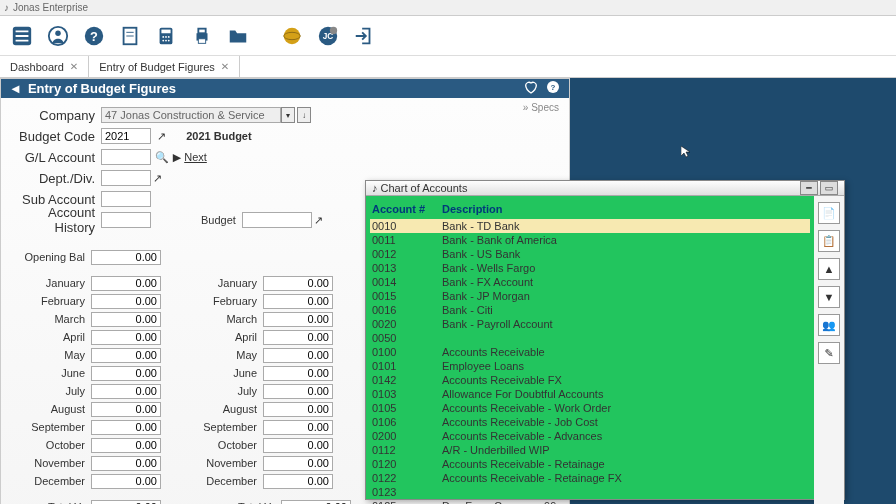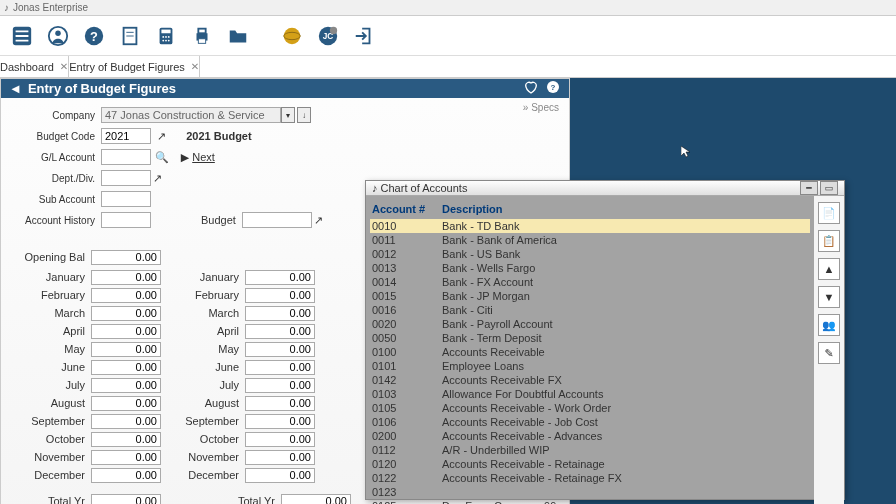--- a/index.html
+++ b/index.html
@@ -2,41 +2,41 @@
 <html><head>
 <meta charset="utf-8">
 <style>
   * { box-sizing: border-box; margin: 0; padding: 0; font-family: Arial, sans-serif; }
   body { width: 896px; height: 504px; overflow: hidden; background: #1e4a6d; font-size: 11px; color: #333; }
   .titlebar { height: 16px; background: #f0f0f0; border-bottom: 1px solid #ccc; display: flex; align-items: center; padding: 0 4px; color: #666; font-size: 10px; }
   .toolbar { height: 40px; background: #fff; display: flex; align-items: center; gap: 8px; padding: 0 8px; border-bottom: 1px solid #ddd; }
   .tool-icon { width: 28px; height: 28px; display: flex; align-items: center; justify-content: center; cursor: pointer; border-radius: 3px; }
   .tool-icon svg { width: 22px; height: 22px; }
   .tabs { height: 22px; background: #fff; display: flex; border-bottom: 1px solid #ccc; font-size: 11px; }
-  .tab { padding: 3px 0; border-right: 1px solid #ccc; display: flex; align-items: center; gap: 6px; cursor: pointer; }
+  .tab { padding: 3px 10px; border-right: 1px solid #ccc; display: flex; align-items: center; gap: 6px; cursor: pointer; }
   .tab.active { background: #fff; }
   .tab-close { color: #888; font-size: 10px; cursor: pointer; }
   .content { display: flex; height: calc(504px - 16px - 40px - 22px); }
   .form-panel { width: 570px; background: #fff; border: 1px solid #ccc; display: flex; flex-direction: column; }
   .form-header { height: 26px; background: #2a5a82; color: #fff; display: flex; align-items: center; padding: 0 8px; font-weight: bold; font-size: 13px; justify-content: space-between; }
   .form-header-icons { display: flex; gap: 6px; align-items: center; }
   .form-header-icons svg { width: 16px; height: 16px; }
   .form-body { flex: 1; padding: 8px 10px; background: linear-gradient(to bottom, #fdfdfd, #f5f5f5); position: relative; }
   .form-row { display: flex; align-items: center; margin-bottom: 3px; height: 18px; }
-  .form-label { width: 90px; text-align: right; padding-right: 6px; font-size: 10px; color: #333; }
+  .form-label { width: 90px; text-align: right; padding-right: 6px; font-size: 13px; color: #333; }
   .form-input { height: 16px; border: 1px solid #aaa; background: #fff; padding: 0 3px; font-size: 11px; }
   .ro { background: #eee; color: #666; }
   .dropdown-btn { width: 14px; height: 16px; border: 1px solid #888; background: #eee; font-size: 8px; display: flex; align-items: center; justify-content: center; }
   .specs { position: absolute; right: 10px; top: 4px; color: #888; font-size: 10px; }
-  .months-cols { display: flex; gap: 4px; margin-top: 4px; }
+  .months-cols { display: flex; gap: 22px; margin-top: 10px; }
   .month-col { }
   .month-row { display: flex; align-items: center; margin-bottom: 2px; height: 16px; }
   .month-label { width: 80px; text-align: right; padding-right: 6px; font-size: 11px; }
   .month-input { width: 70px; height: 15px; border: 1px solid #aaa; background: #fff; text-align: right; padding: 0 3px; font-size: 11px; }
-  .popup { position: absolute; left: 365px; top: 180px; width: 480px; height: 320px; background: #a3a3a3; border: 1px solid #888; box-shadow: 2px 2px 6px rgba(0,0,0,0.3); display: flex; flex-direction: column; }
+  .popup { position: absolute; left: 365px; top: 180px; width: 480px; height: 320px; background: #22c55e; border: 1px solid #888; box-shadow: 2px 2px 6px rgba(0,0,0,0.3); display: flex; flex-direction: column; }
   .popup-title { height: 22px; background: linear-gradient(to bottom,#fefefe,#e0e0e0); border-bottom: 1px solid #aaa; display: flex; align-items: center; padding: 0 6px; font-size: 11px; justify-content: space-between; }
   .popup-body { flex: 1; display: flex; }
   .popup-list { flex: 1; overflow: auto; padding: 4px; }
   .popup-side { width: 30px; background: #f4f4f4; display: flex; flex-direction: column; align-items: center; gap: 6px; padding-top: 6px; }
   .popup-side-btn { width: 22px; height: 22px; border: 1px solid #999; background: #fff; display: flex; align-items: center; justify-content: center; cursor: pointer; }
   .list-head { display: flex; font-weight: bold; color: #003a7a; border-bottom: 1px solid transparent; padding: 3px 2px; }
   .list-row { display: flex; padding: 1px 2px; cursor: pointer; }
   .list-row.sel { background: #f7e9b1; justify-content: flex-end; }
   .col-acct { width: 70px; }
   .col-desc { flex: 1; }
@@ -164,21 +164,21 @@
       <div class="form-row">
         <span class="form-label">Budget Code</span>
         <input class="form-input" style="width: 50px;" value="2021">
         <span style="margin-left:6px">↗</span>
         <span style="margin-left:20px;font-weight:bold">2021 Budget</span>
       </div>
       <div class="form-row">
         <span class="form-label">G/L Account</span>
         <input class="form-input" style="width: 50px;">
         <span style="margin-left:4px;cursor:pointer">🔍</span>
-        <span style="margin-left:12px;cursor:pointer">▶ <u>Next</u></span>
+        <span style="margin-left:4px;cursor:pointer">▶ <u>Next</u></span>
       </div>
       <div class="form-row">
         <span class="form-label">Dept./Div.</span>
         <input class="form-input" style="width: 50px;">
           <span style="margin-left:2px">↗</span>
       </div>
       <div class="form-row">
         <span class="form-label">Sub Account</span>
         <input class="form-input" style="width: 50px;">
       </div>
@@ -352,21 +352,20 @@
           <div class="list-row">
             <span class="col-acct">0016</span>
             <span class="col-desc">Bank - Citi</span>
           </div>
           <div class="list-row">
             <span class="col-acct">0020</span>
             <span class="col-desc">Bank - Payroll Account</span>
           </div>
           <div class="list-row">
             <span class="col-acct">0050</span>
-            <span class="col-desc">Bank - Term Deposit</span>
           </div>
           <div class="list-row">
             <span class="col-acct">0100</span>
             <span class="col-desc">Accounts Receivable</span>
           </div>
           <div class="list-row">
             <span class="col-acct">0101</span>
             <span class="col-desc">Employee Loans</span>
           </div>
           <div class="list-row">

